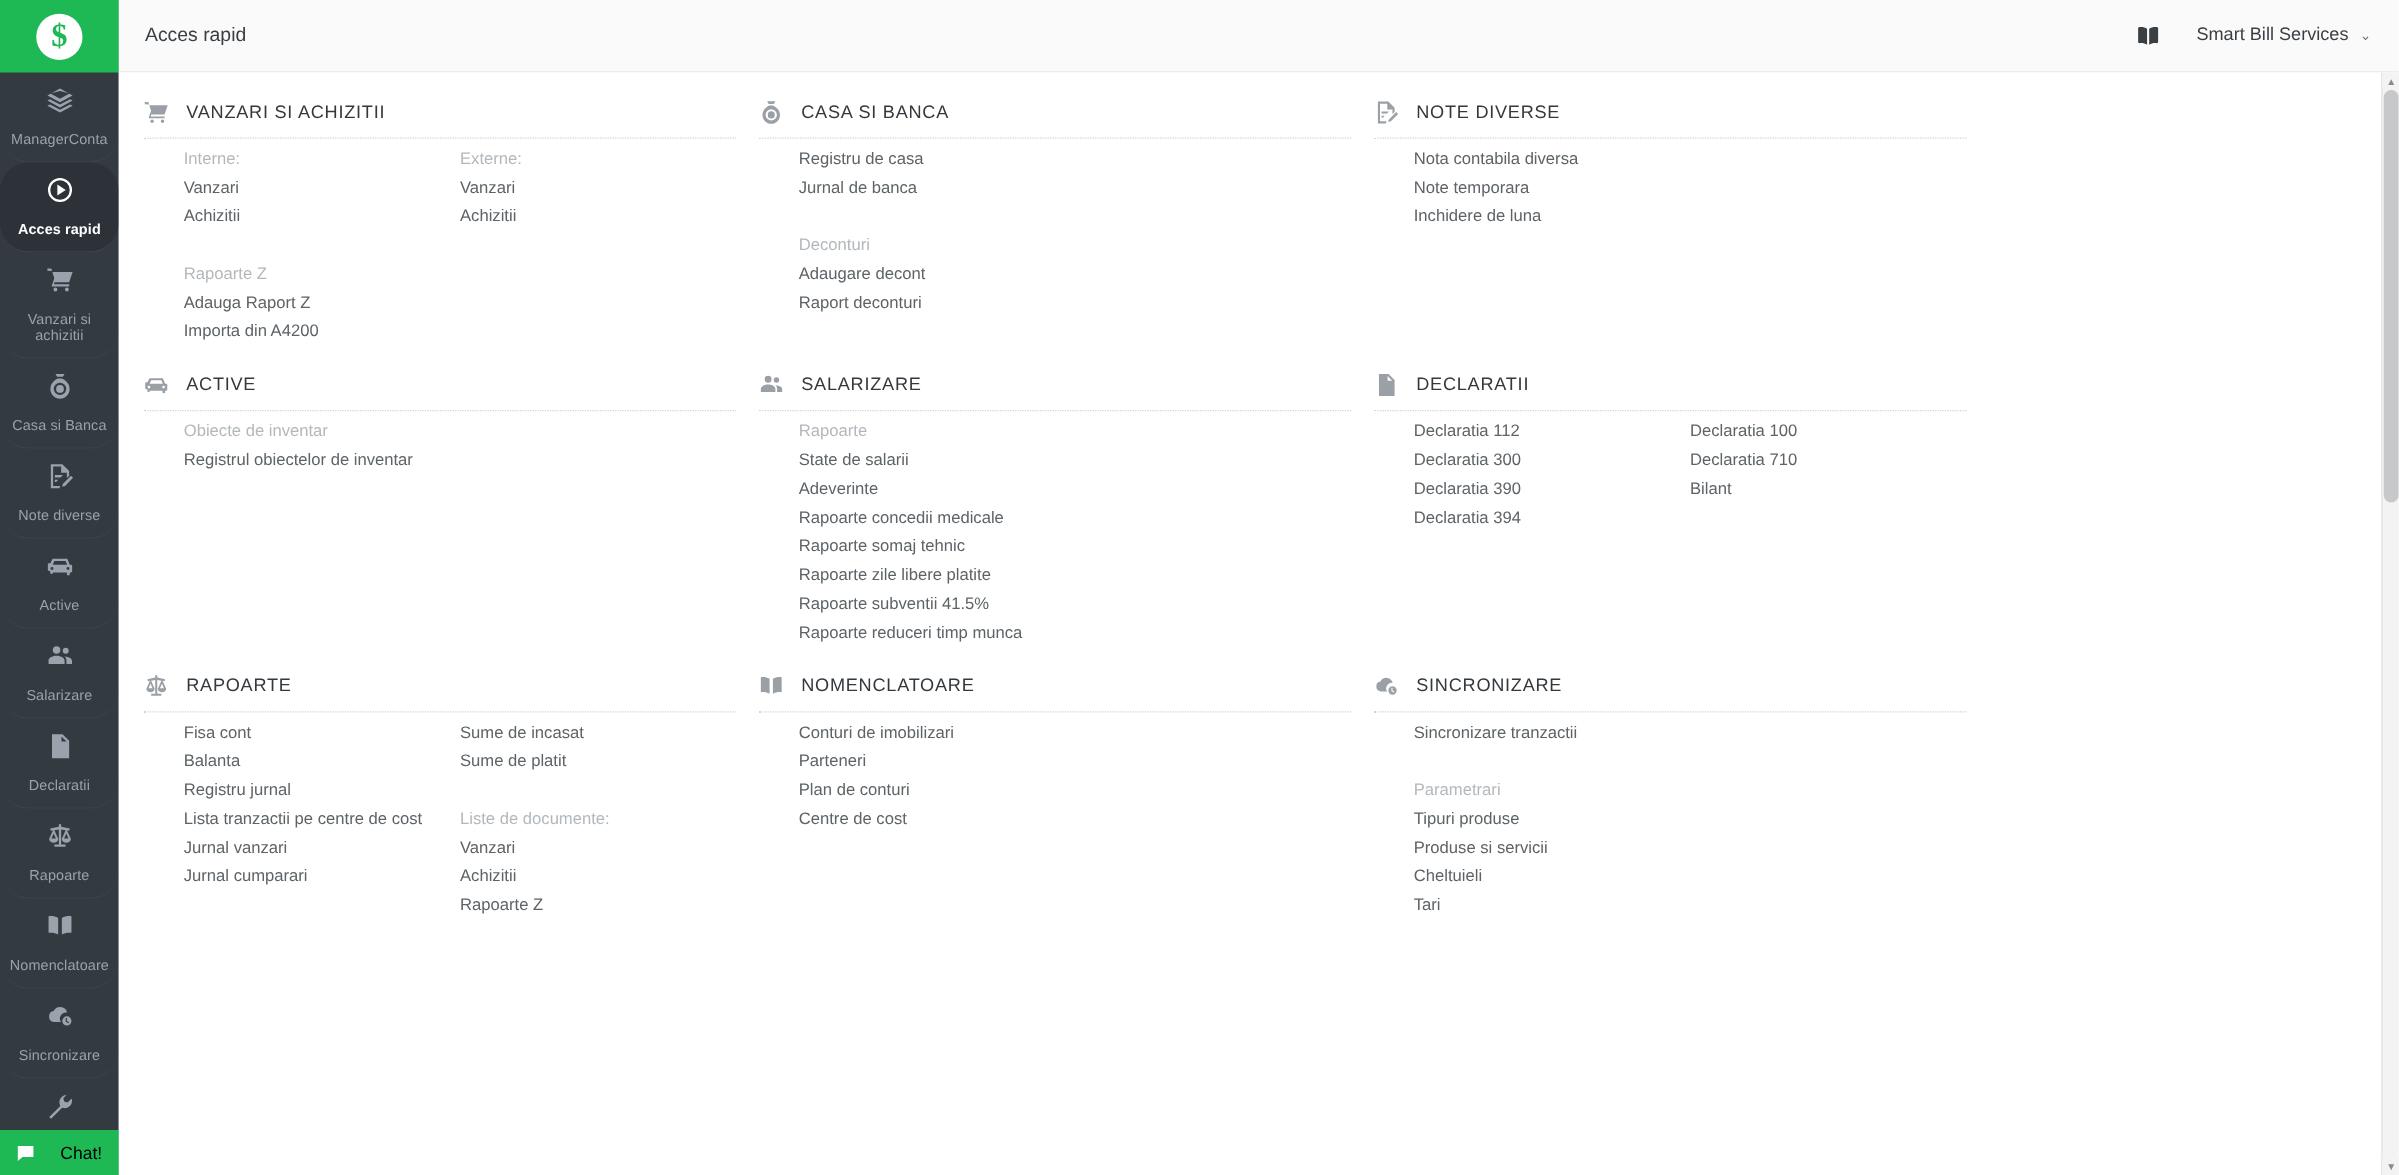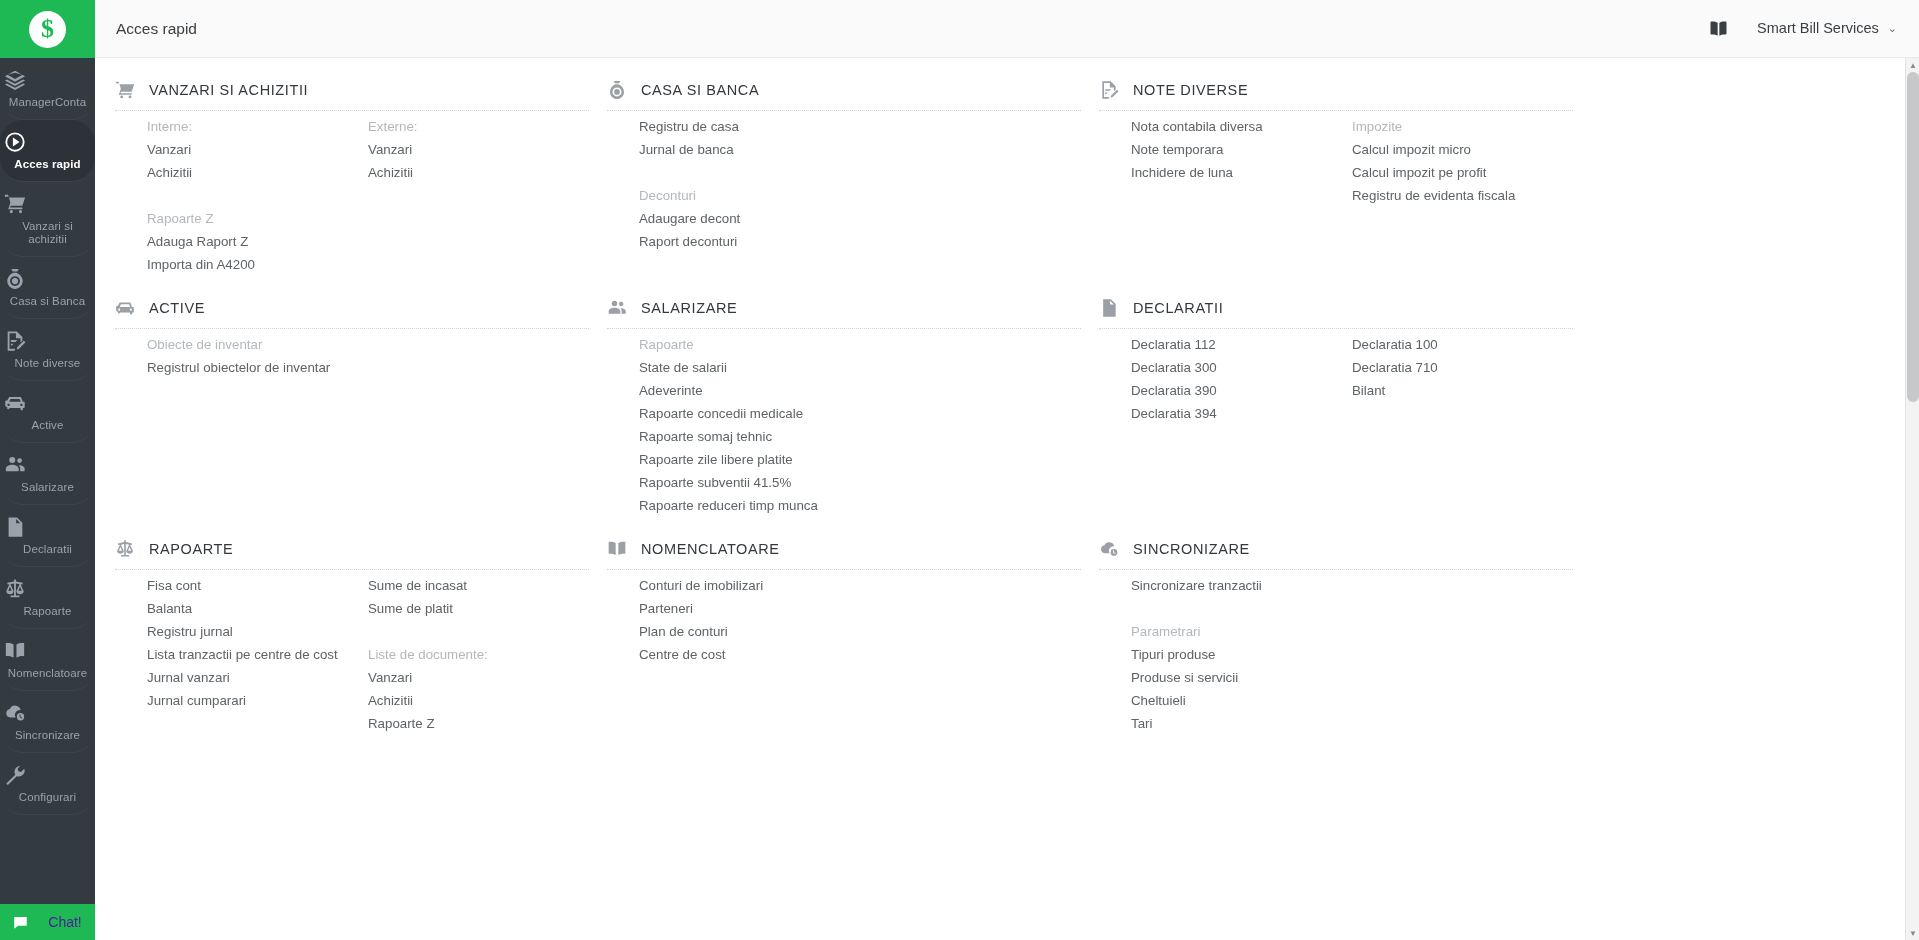--- a/index.html
+++ b/index.html
@@ -26,38 +26,38 @@
     width: 37px; height: 37px; border-radius: 50%;
     background: #ffffff; color: #1eb955;
     display: flex; align-items: center; justify-content: center;
     font-size: 26px; font-weight: bold; line-height: 1;
     font-family: "Liberation Serif", serif;
   }
   .nav { flex: 1; overflow: hidden; }
   .nav-item {
     border-bottom: 1px solid #3d444b;
     padding: 11px 4px 10px 4px;
-    display: flex; flex-direction: column; gap: 5px;
+    display: flex; flex-direction: column; align-items: center; gap: 15px;
     color: #9aa2ab; cursor: pointer;
     min-height: 60px;
     border-radius: 23px;
   }
   .nav-item.active { background: #2c3238; color: #ffffff; }
   .nav-item .nav-icon { width: 22px; height: 22px; display:block; }
   .nav-item .nav-icon svg { width: 22px; height: 22px; display: block; fill: currentColor; }
   .nav-label {
     font-size: 11.5px; line-height: 13px; text-align: center;
     letter-spacing: .1px;
   }
   .nav-item.active .nav-label { font-weight: bold; }
 
   .chat-btn {
     position: absolute; left: 0; bottom: 0;
     width: 95px; height: 36px;
-    background: #1eb955; color: #4c1d95;
+    background: #1eb955; color: #000000;
     display: flex; align-items: center; justify-content: center; gap: 20px;
     font-size: 14px; cursor: pointer;
   }
   .chat-btn svg { width: 15px; height: 15px; fill: #fff; display:block; }
 
   
   .main { flex: 1; height: 940px; display: flex; flex-direction: column; position: relative; }
 
   .topbar {
     height: 58px; min-height: 58px;
@@ -323,26 +323,20 @@
                 </span>
                 <span class="panel-title">NOTE DIVERSE</span>
               </div>
               <div class="panel-rule"></div>
               <div class="cols">
                 <div class="col">
                   <div class="entry">Nota contabila diversa</div>
                   <div class="entry">Note temporara</div>
                   <div class="entry">Inchidere de luna</div>
                 </div>
-                <div class="col">
-                  <div class="entry head">Impozite</div>
-                  <div class="entry">Calcul impozit micro</div>
-                  <div class="entry">Calcul impozit pe profit</div>
-                  <div class="entry">Registru de evidenta fiscala</div>
-                </div>
               </div>
             </div>
           </div>
           <div class="panel">
             <div class="panel-inner">
               <div class="panel-head">
                 <span class="panel-icon">
                   <svg viewBox="0 0 24 24">
                     <path d="M5.6 5.5h12.8l2.1 5.2h1.1a1 1 0 0 1 1 1v4.7a1 1 0 0 1-1 1h-1v1.3a1.3 1.3 0 0 1-2.6 0v-1.3H6a1.3 1.3 0 0 1-2.6 0v-1.3h-1a1 1 0 0 1-1-1v-4.7a1 1 0 0 1 1-1h1.1zm1.5 2-1.4 3.2h12.6l-1.4-3.2zM5 12.7a1.3 1.3 0 1 0 1.3 1.3A1.3 1.3 0 0 0 5 12.7zm14 0a1.3 1.3 0 1 0 1.3 1.3A1.3 1.3 0 0 0 19 12.7z"></path>
                   </svg>

